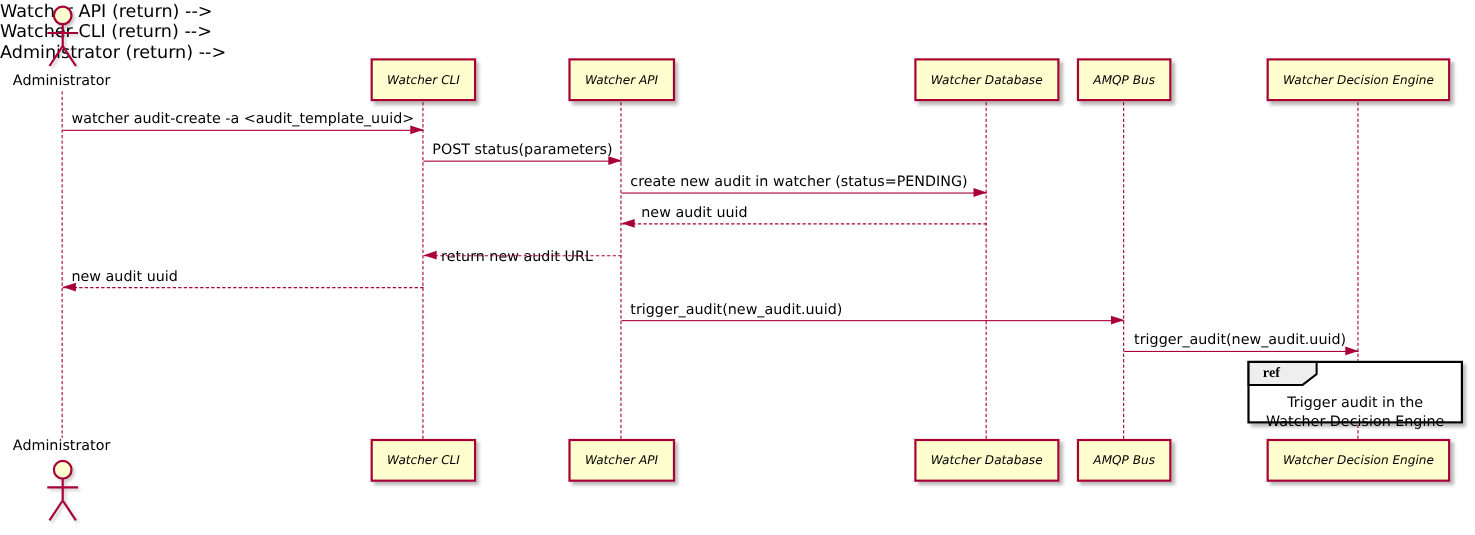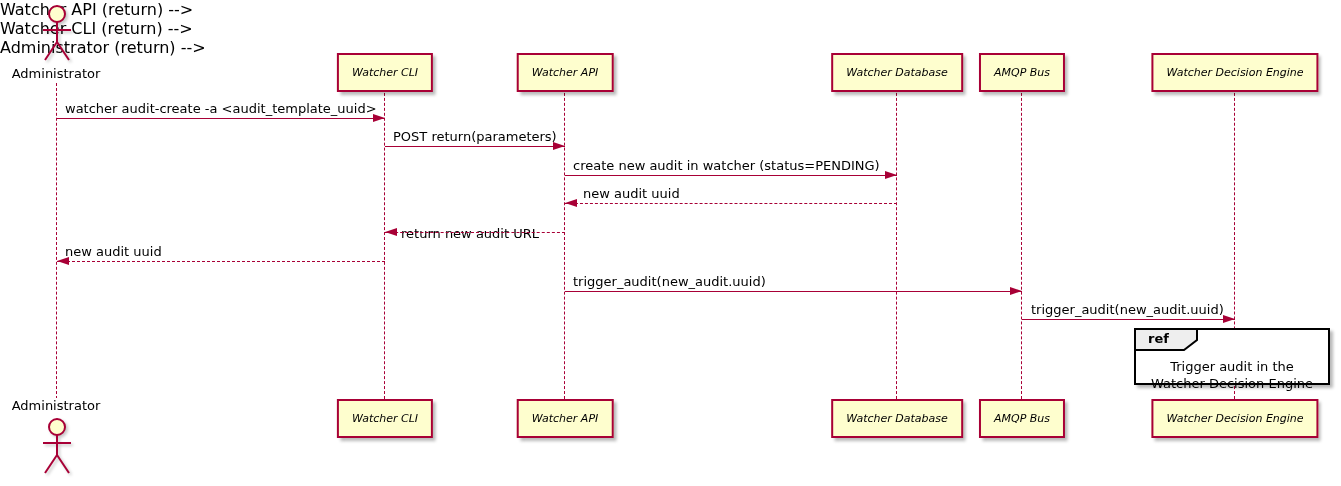--- a/index.html
+++ b/index.html
@@ -72,21 +72,21 @@
     background: var(--ref_fill, #ffffff);
     border: 2px solid var(--ref_border, #000000);
     box-shadow: 3px 3px 3px rgba(0,0,0,0.28);
     font-size: 13px;
     text-align: center;
     z-index: 4;
   }
   .ref-tag { position: absolute; top: -2px; left: -2px; width: 64px; height: 23px; }
   .ref-tag-label {
     position: absolute; top: 1px; left: 12px;
-    font-weight: bold; font-size: 13px;
+    font-weight: bold; font-size: 13px; font-family: Liberation Serif, serif;
   }
   .ref-body {
     display: inline-block;
     text-align: center;
     margin-top: 28px;
     line-height: 17px;
   }
 </style>
 </head>
 <body>
@@ -137,21 +137,21 @@
 
   
   <div>
     <div class="msg-label" style="left:65px; top:101px">watcher audit-create -a &lt;audit_template_uuid&gt;</div>
     <div class="msg-line solid" style="left:57px; top:118px; width:328px"></div>
     <div class="ah right" style="left:373px; top:114px"></div>
   </div>
 
   
   <div>
-    <div class="msg-label" style="left:393px; top:129px">POST return(parameters)</div>
+    <div class="msg-label" style="left:393px; top:129px">POST status(parameters)</div>
     <div class="msg-line solid" style="left:385px; top:146px; width:180px"></div>
     <div class="ah right" style="left:553px; top:142px"></div>
   </div>
 
   
   <div>
     <div class="msg-label" style="left:573px; top:158px">create new audit in watcher (status=PENDING)</div>
     <div class="msg-line solid" style="left:565px; top:175px; width:332px"></div>
     <div class="ah right" style="left:885px; top:171px"></div>
   </div>

